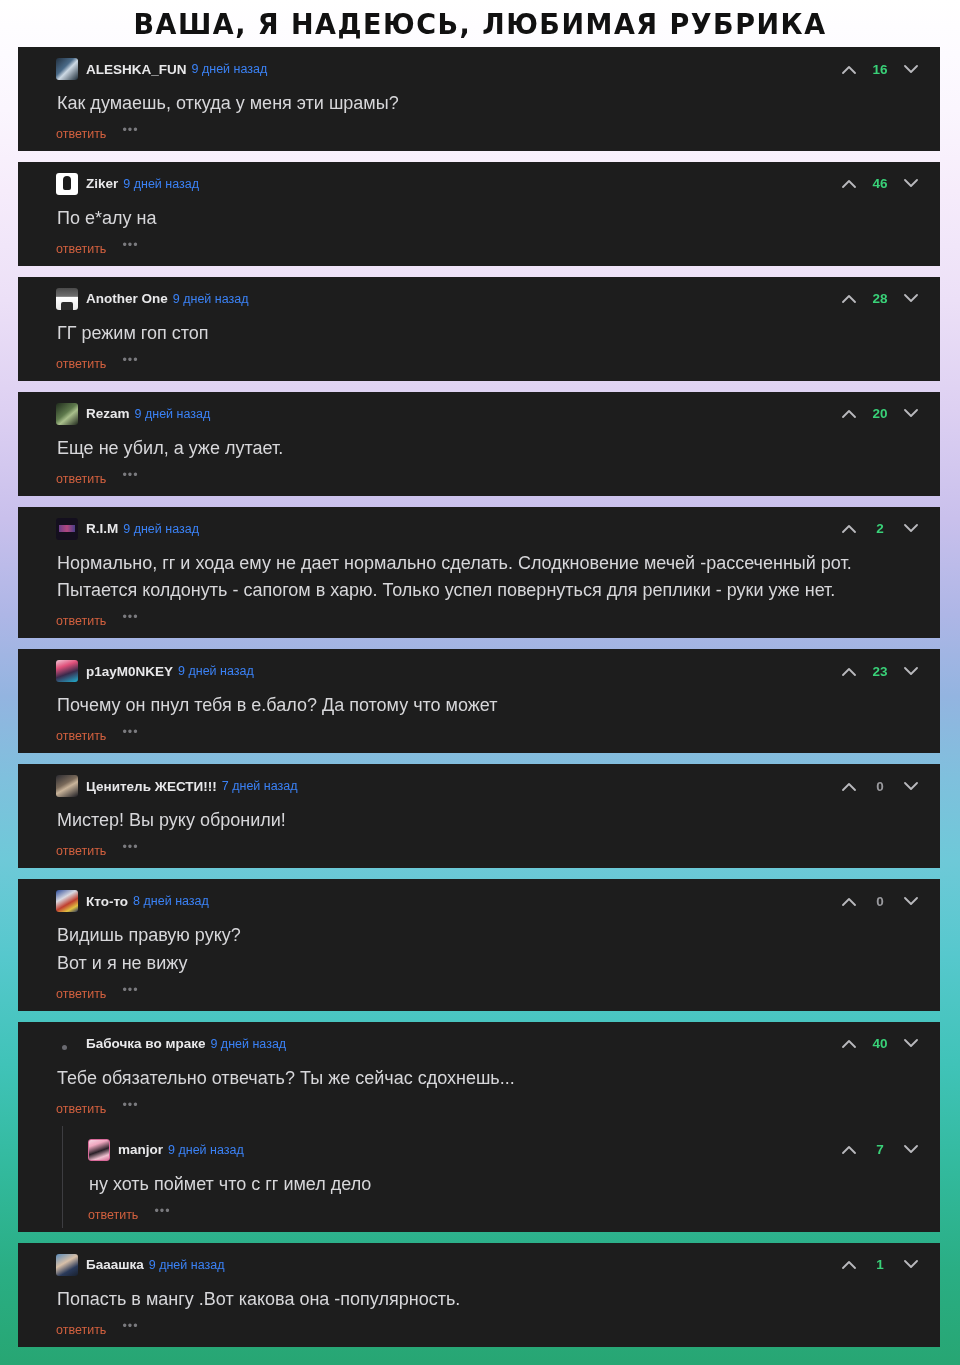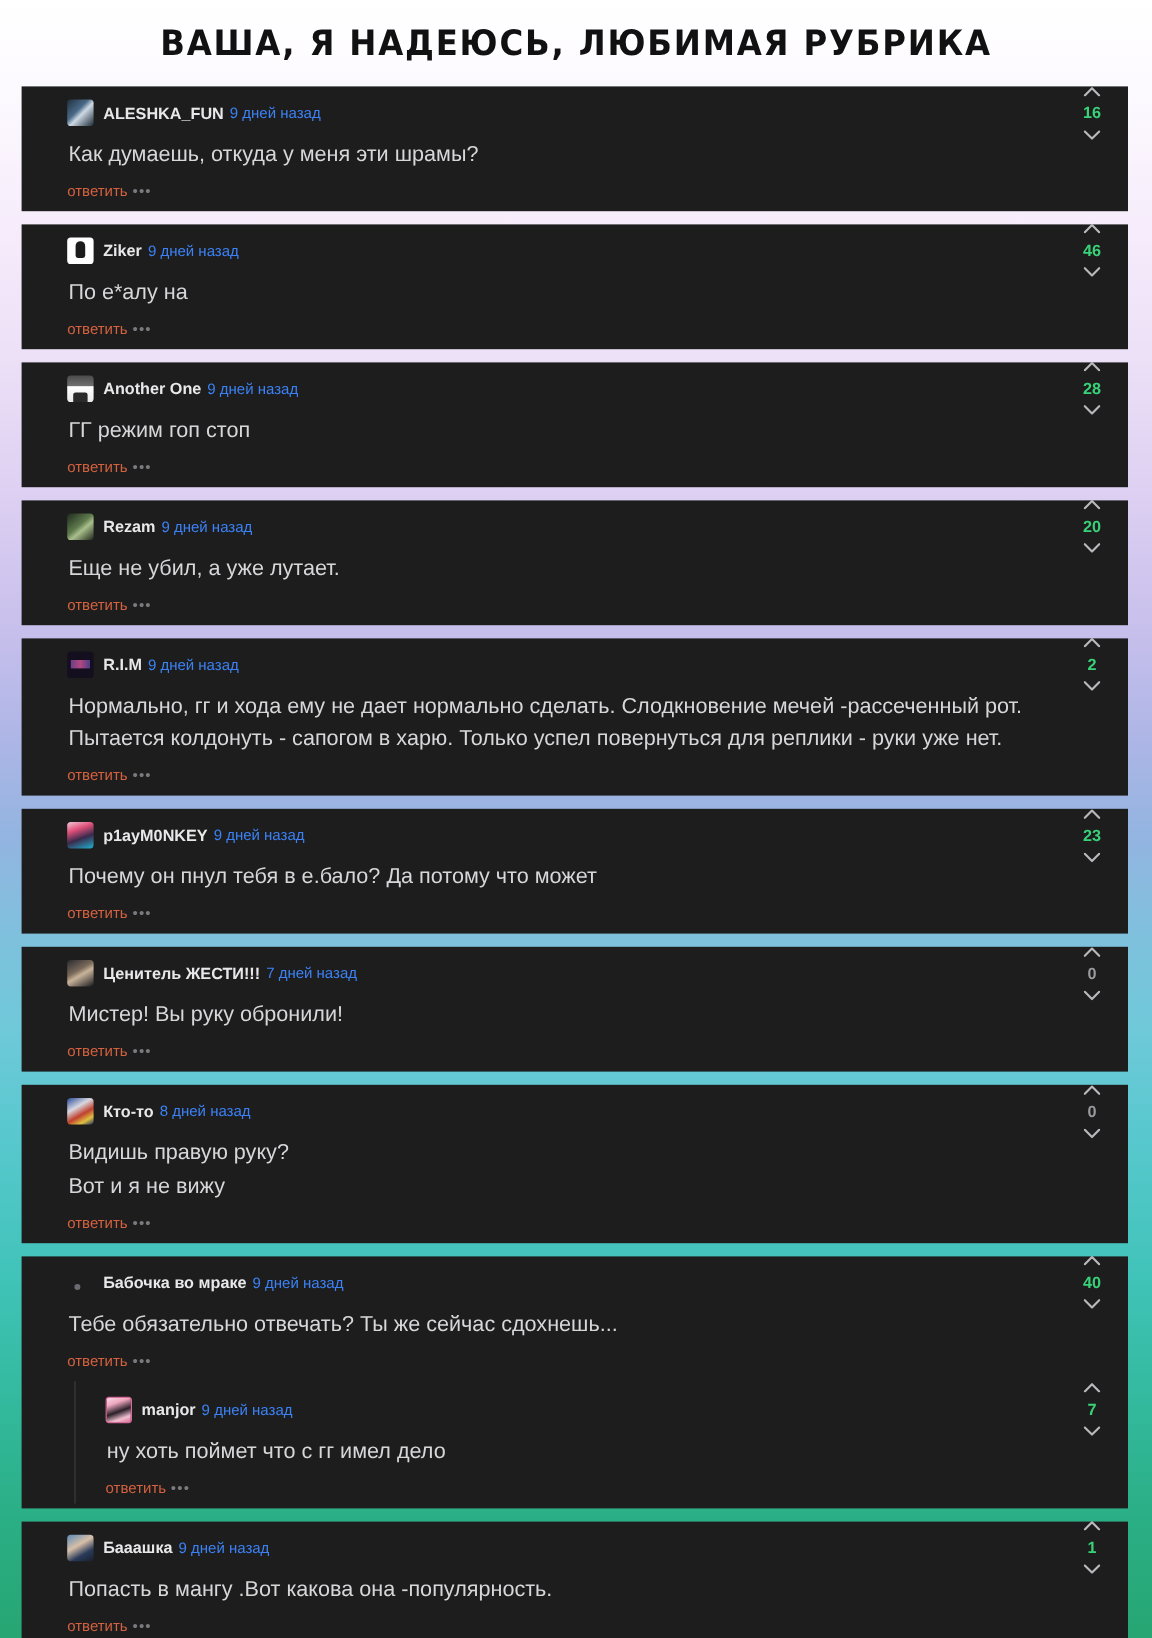--- a/index.html
+++ b/index.html
@@ -27,21 +27,21 @@
       #40c3b8 78%,
       #32b99c 86%,
       #2aae84 93%,
       #27a673 100%);
     overflow: hidden;
     position: relative;
   }
 
   
   .title-bar {
-    height: 72px;
+    height: 47px;
     display: flex;
     align-items: center;
     justify-content: center;
     background: transparent;
   }
   .title-text {
     font-family: "DejaVu Sans", sans-serif;
     font-size: 27px;
     font-weight: 700;
     letter-spacing: 1.5px;
@@ -100,21 +100,20 @@
   }
 
   .votes {
     position: absolute;
     right: 0;
     top: 50%;
     transform: translateY(-50%);
     display: flex;
     align-items: center;
     gap: 0px;
-    flex-direction: column;
   }
   .vote-arrow {
     width: 30px;
     height: 22px;
     display: flex;
     align-items: center;
     justify-content: center;
     cursor: pointer;
   }
   .vote-arrow svg { display: block; }
@@ -131,23 +130,23 @@
     font-size: 18px;
     line-height: 1.55;
     color: #d7d7da;
     margin-top: 9px;
     padding-left: 1px;
     white-space: pre-line;
   }
 
   .comment-actions {
     display: flex;
-    align-items: center;
+    align-items: flex-start;
     margin-top: 9px;
-    gap: 4px;
+    gap: 16px;
   }
   .reply-link {
     font-size: 12.5px;
     color: #d4613f;
     cursor: pointer;
   }
   .more-dots {
     font-size: 12.5px;
     color: #7a7a7e;
     letter-spacing: 1px;

